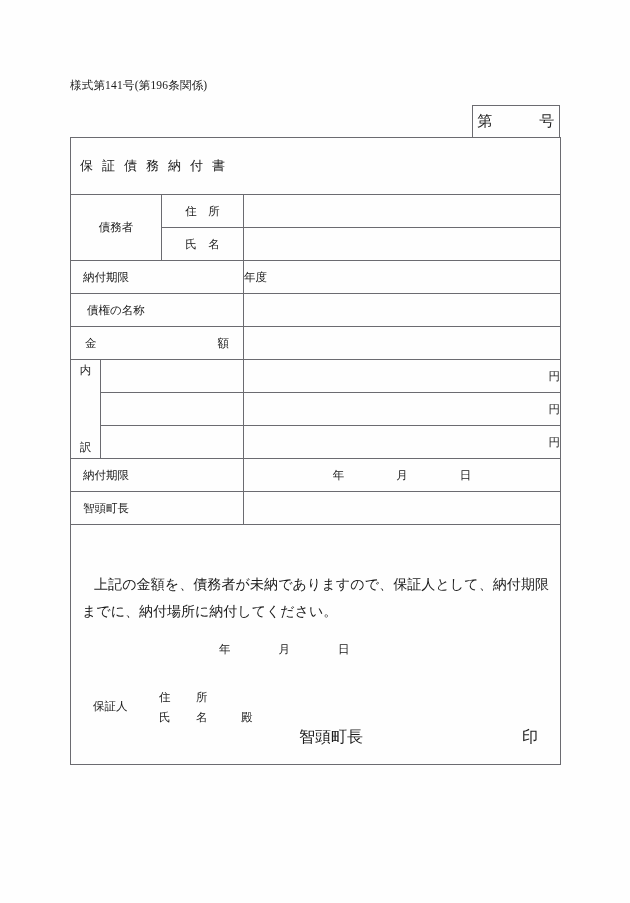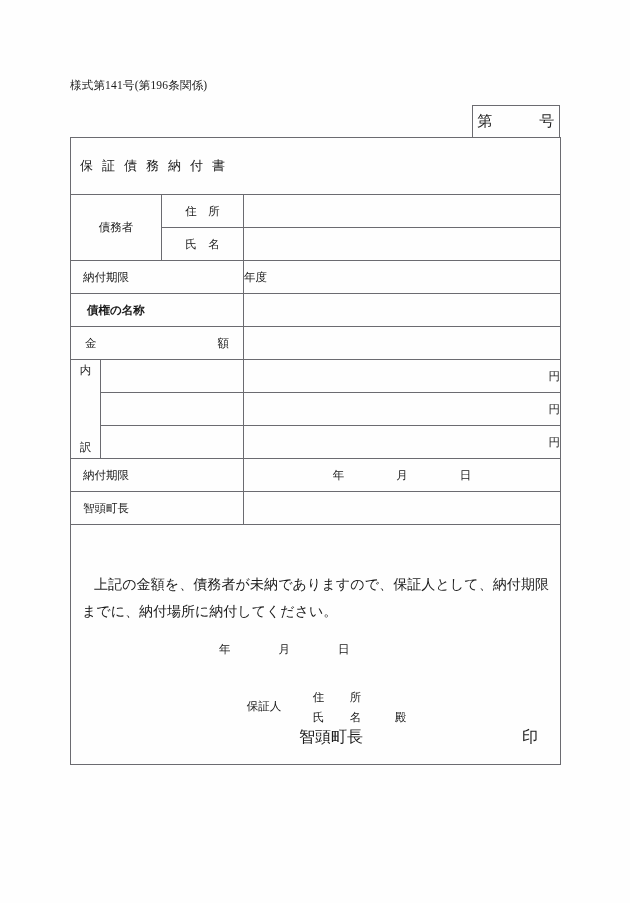--- a/index.html
+++ b/index.html
@@ -84,21 +84,21 @@
     white-space: nowrap;
   }
   
   .spread {
     display: flex;
     justify-content: space-between;
     padding: 0 12px;
     box-sizing: border-box;
   }
   .spread.pad-wide { padding: 0 14px; }
-  .spread.pad-narrow { padding: 0 16px; font-weight: bold; }
+  .spread.pad-narrow { padding: 0 16px; }
   .row-h-tall { height: 33px; }
 
   .value-cell { padding-left: 10px; }
   .value-center { text-align: left; }
   .yen-cell {
     text-align: right;
     padding-right: 14px;
   }
 
   
@@ -150,21 +150,20 @@
     font-size: 11.5px;
     display: flex;
     gap: 48px;
   }
   .guarantor {
     margin-top: 30px;
     padding-left: 22px;
     display: flex;
     align-items: center;
     font-size: 11.5px;
-    justify-content: center;
   }
   .guarantor .g-label {
     width: 66px;
     white-space: nowrap;
   }
   .guarantor .g-fields {
     display: flex;
     flex-direction: column;
     line-height: 1.75;
   }

